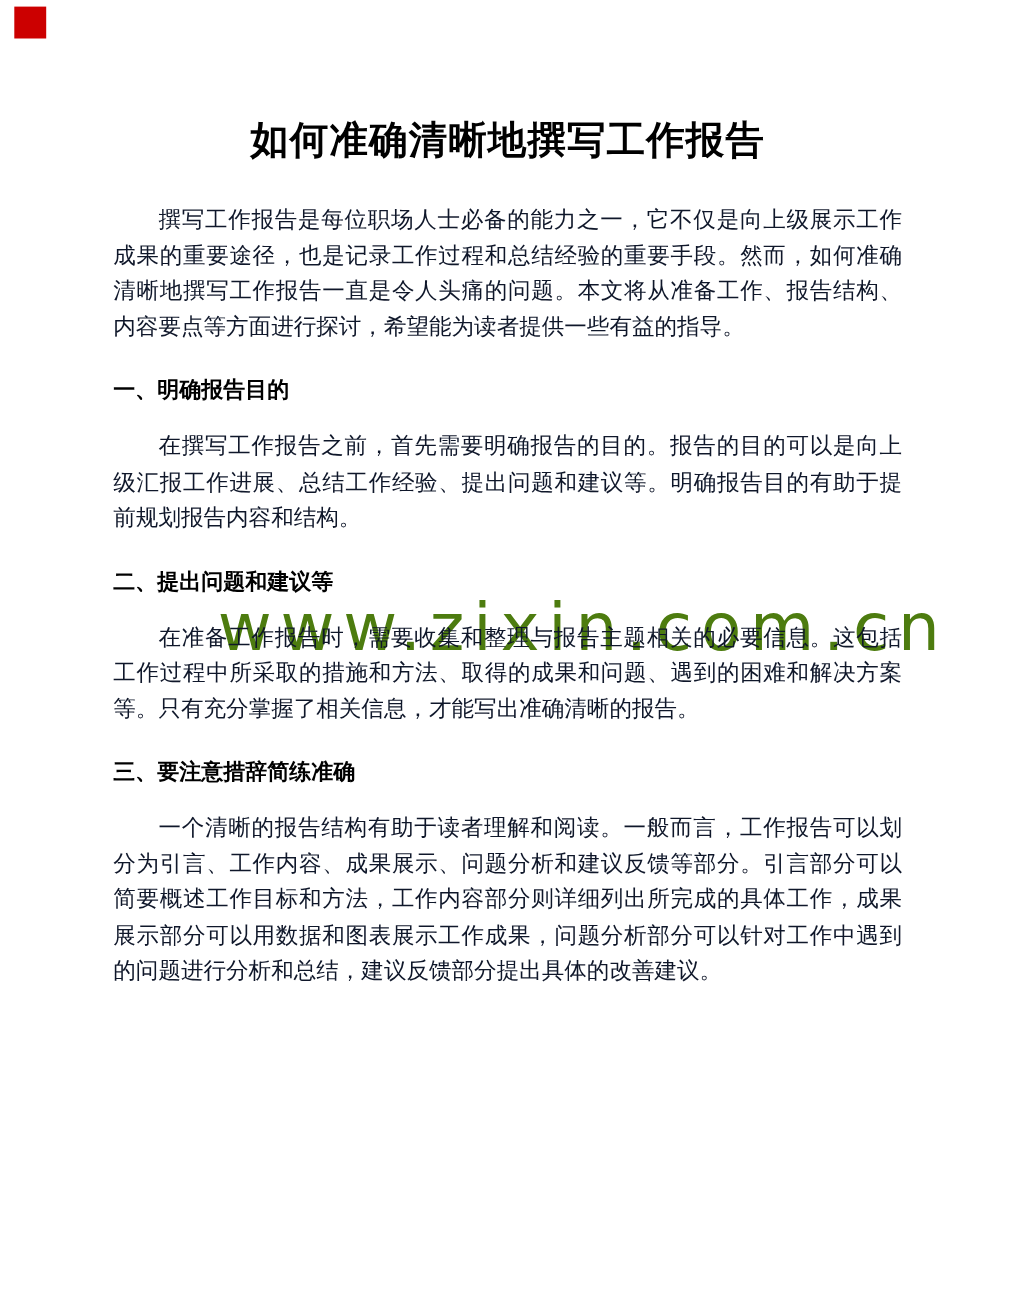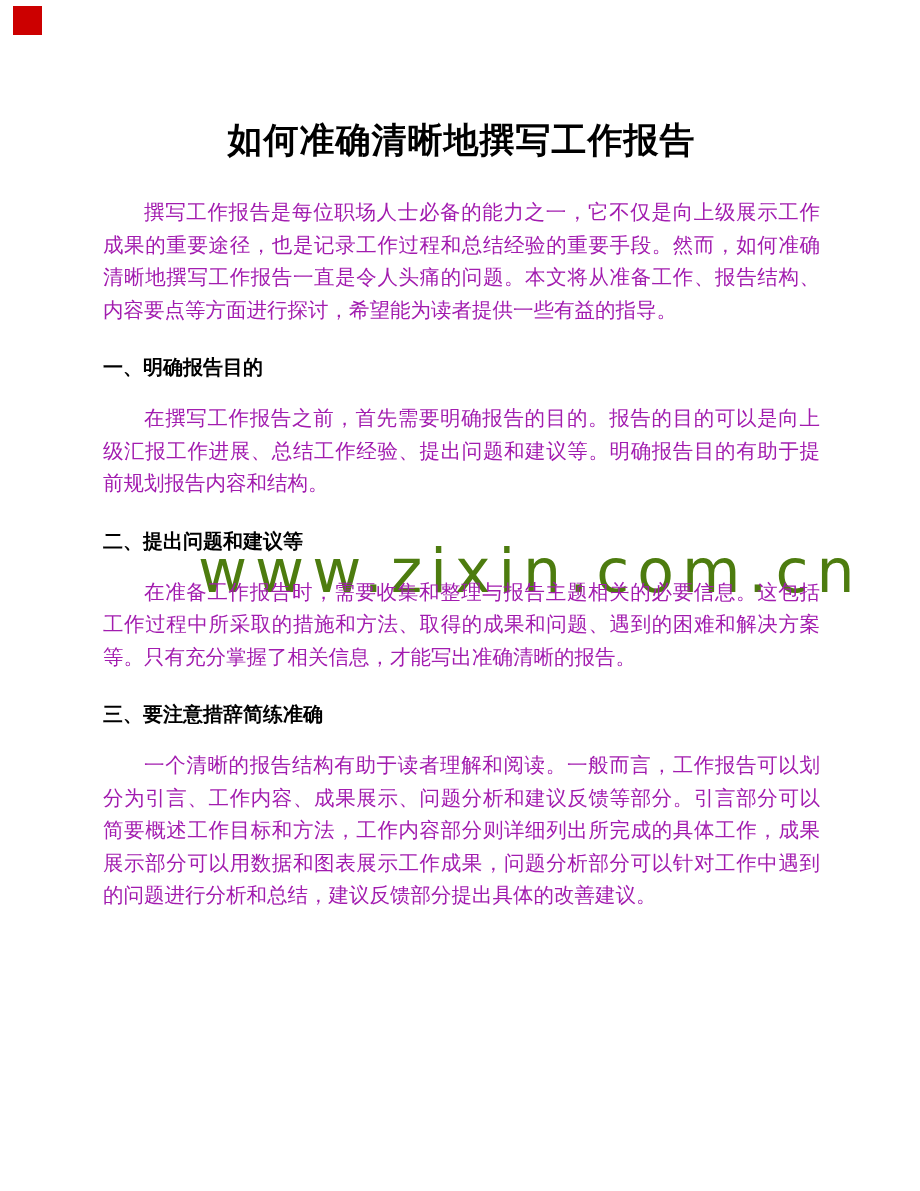--- a/index.html
+++ b/index.html
@@ -35,38 +35,38 @@
     white-space: nowrap;
     font-weight: 400;
     user-select: none;
   }
   .content {
     position: relative;
     z-index: 1;
     padding: 108px 100px 0 103px;
   }
   .doc-title {
-    margin: 12px;
+    margin: 0;
     font-family: "Liberation Sans", "DejaVu Sans", sans-serif;
     font-weight: 700;
     font-size: 35px;
     line-height: 40px;
     letter-spacing: 1px;
     text-align: center;
     color: #000000;
   }
   .body-para {
     margin: 0;
     font-family: "Liberation Serif", "DejaVu Serif", serif;
     font-size: 20.5px;
     line-height: 32.5px;
     text-align: justify;
     text-justify: inter-ideograph;
     text-indent: 2em;
-    color: #a21caf;
+    color: #0f172a;
   }
   .body-para.intro {
     margin-top: 36px;
   }
   .section-heading {
     margin: 28px 0 22px 0;
     font-family: "Liberation Sans", "DejaVu Sans", sans-serif;
     font-weight: 700;
     font-size: 20px;
     line-height: 26px;

